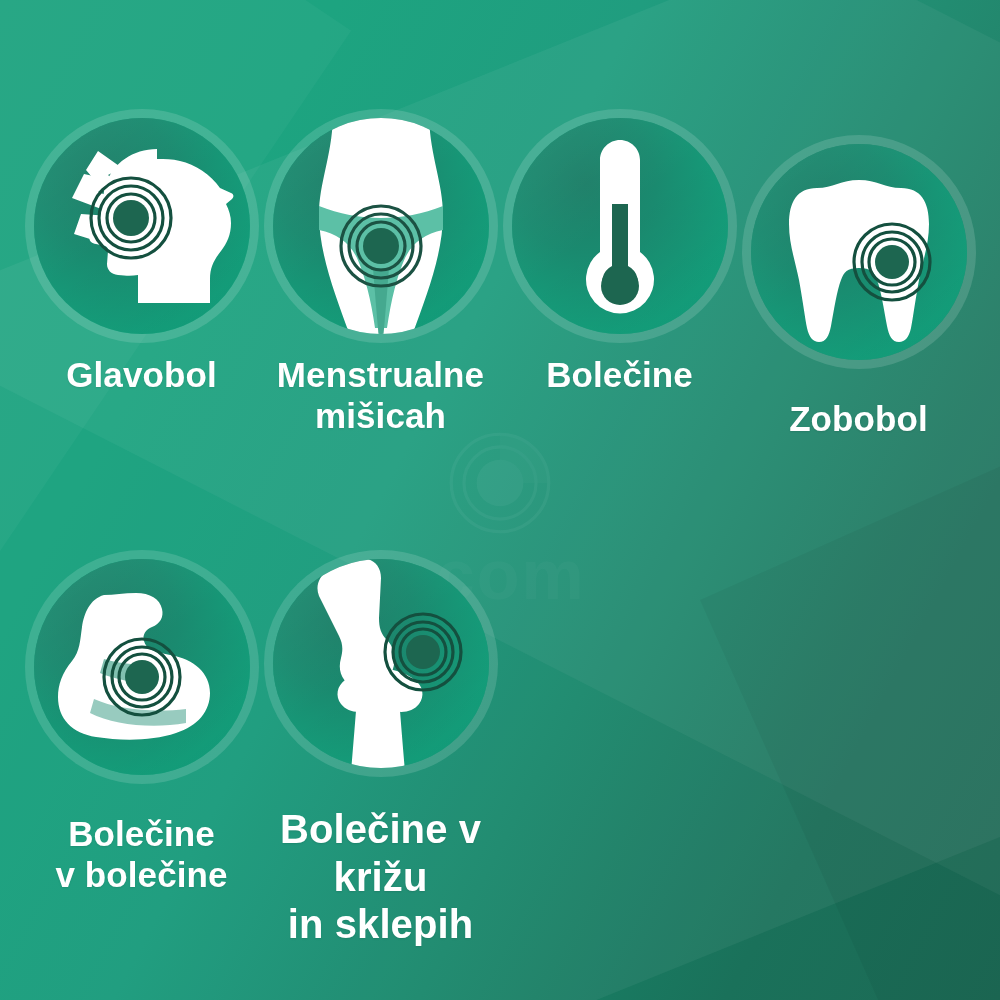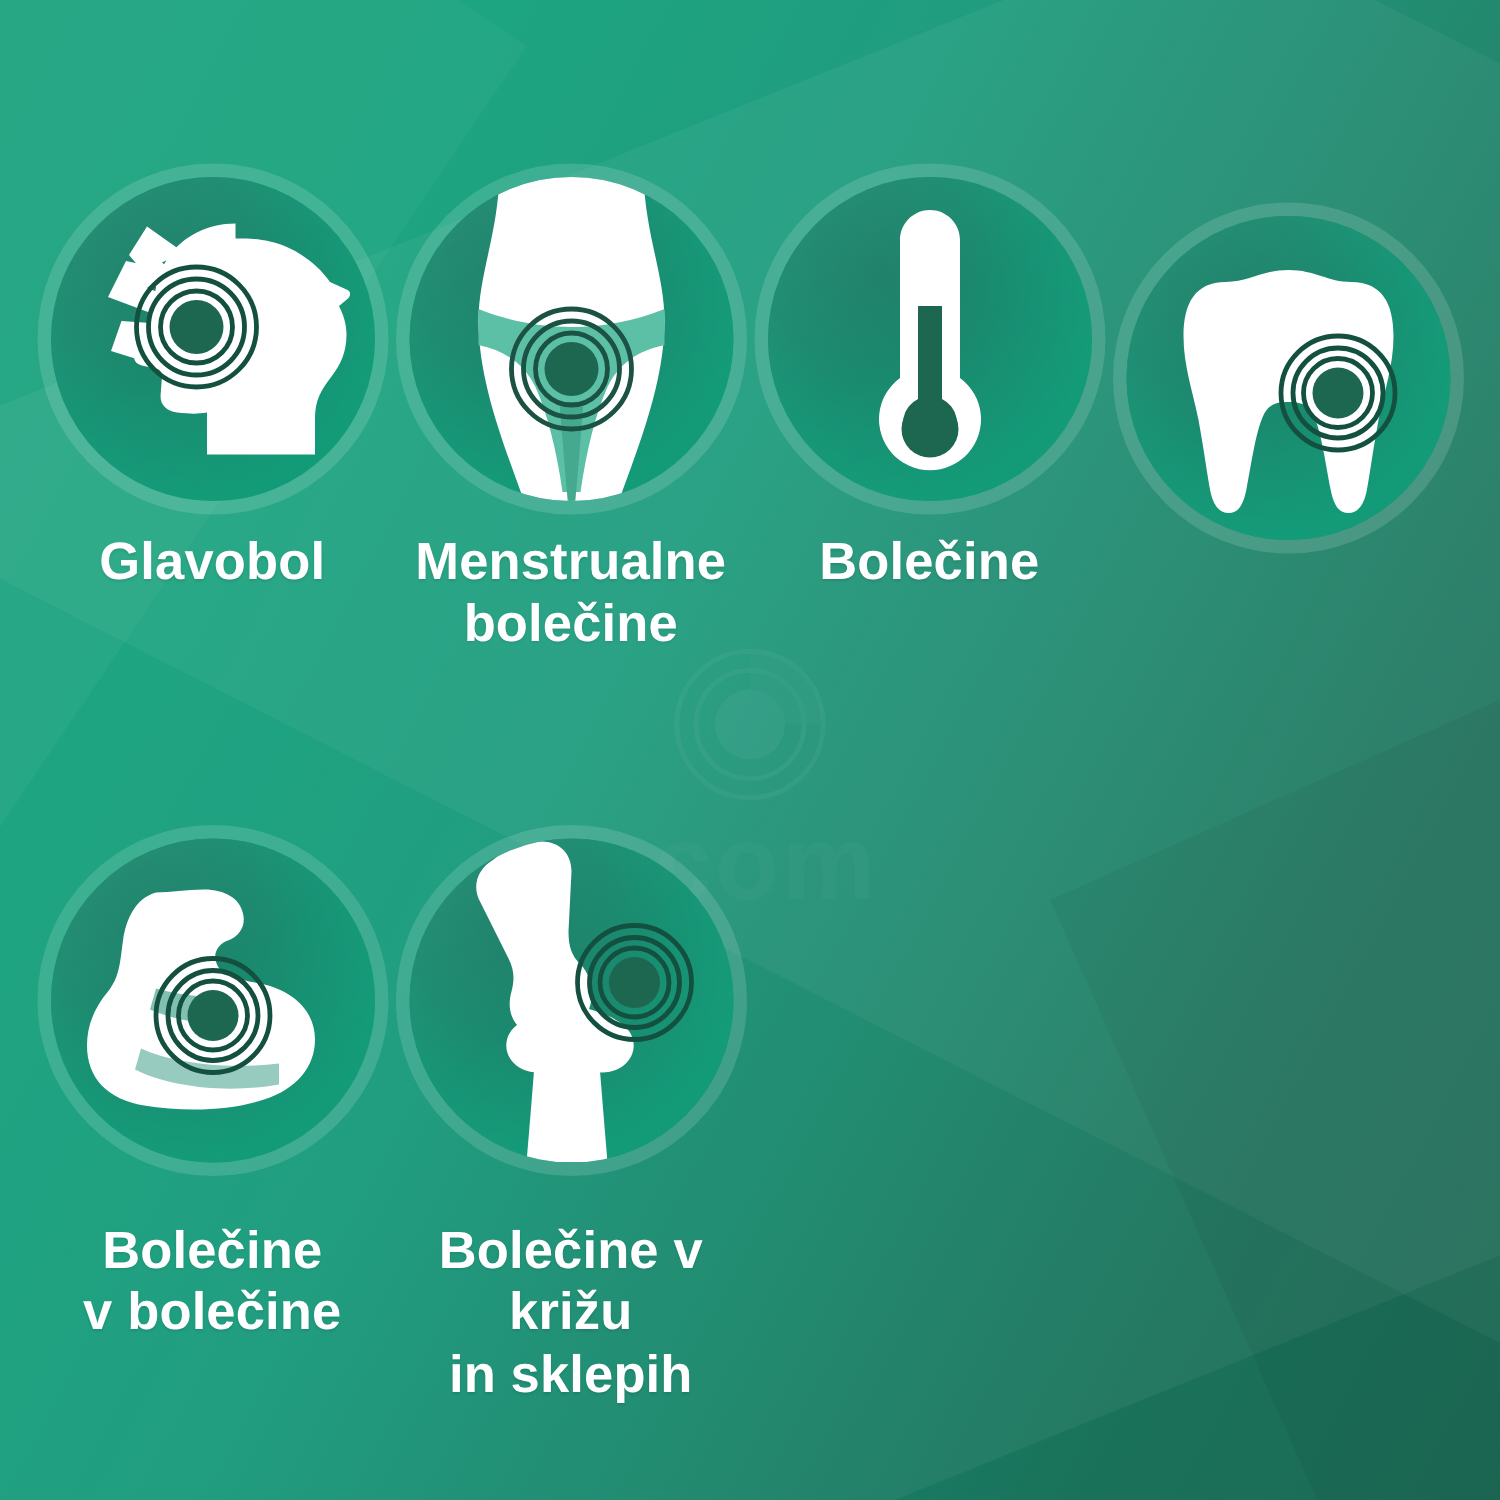--- a/index.html
+++ b/index.html
@@ -80,21 +80,21 @@
     color:#ffffff;
     font-size:35px;
     font-weight:700;
     line-height:1.18;
     text-align:center;
     letter-spacing:.1px;
     text-shadow:0 1px 2px rgba(0,0,0,0.10);
     white-space:pre-line;
   }
   .cell.r2 .label{margin-top:38px;}
-  .label.wide{font-size:35px;}
+  .label.wide{font-size:40px;}
 </style>
 </head>
 <body>
 
 <div id="stage">
 
   <div class="band band-a"></div>
   <div class="band band-c"></div>
   <div class="band band-b"></div>
   <div class="band band-d"></div>
@@ -138,21 +138,21 @@
           <path d="M46 88 C86 104 130 104 170 88 L170 112 C152 116 140 124 132 140 C124 158 118 182 114 210 L102 210 C98 182 92 158 84 140 C76 124 64 116 46 112 Z" fill="#5cc0a6"></path>
           <path d="M100 150 L116 150 C114 176 112 200 110 222 L106 222 C104 200 102 176 100 150 Z" fill="#45a98f"></path>
           <g transform="translate(108,128)">
             <circle r="40" fill="none" stroke="#1b5243" stroke-width="3.2"></circle>
             <circle r="32" fill="none" stroke="#1b5243" stroke-width="3.2"></circle>
             <circle r="24" fill="none" stroke="#1b5243" stroke-width="3.2"></circle>
             <circle r="18" fill="#1d6650"></circle>
           </g>
         </svg>
       </div>
-      <div class="label">Menstrualne bolečine</div>
+      <div class="label">Menstrualne mišicah</div>
     </div>
 
     <div class="cell r1">
       <div class="badge">
         <svg viewBox="0 0 216 216">
           <path d="M108 22 c-11 0-20 9-20 20 v92 a34 34 0 1 0 40 0 V42 c0-11-9-20-20-20 z" fill="#ffffff"></path>
           <path d="M100 86 h16 v62 a18 18 0 1 1 -16 0 Z" fill="#1d6650"></path>
           <circle cx="108" cy="168" r="19" fill="#1d6650"></circle>
         </svg>
       </div>
@@ -164,20 +164,21 @@
         <svg viewBox="0 0 216 216">
           <path d="M108 36 c-18 0-26 8-42 8 -20 0-28 14-28 36 0 20 6 36 10 56 4 22 6 38 8 48 2 9 6 14 12 14 7 0 10-6 12-16 3-16 6-36 10-46 3-8 6-12 18-12 12 0 15 4 18 12 4 10 7 30 10 46 2 10 5 16 12 16 6 0 10-5 12-14 2-10 4-26 8-48 4-20 10-36 10-56 0-22-8-36-28-36 -16 0-24-8-42-8z" fill="#ffffff"></path>
           <g transform="translate(141,118)">
             <circle r="38" fill="none" stroke="#14503f" stroke-width="3.2"></circle>
             <circle r="30" fill="none" stroke="#14503f" stroke-width="3.2"></circle>
             <circle r="23" fill="none" stroke="#14503f" stroke-width="3.2"></circle>
             <circle r="17" fill="#1d6650"></circle>
           </g>
         </svg>
       </div>
+      <div class="label">Zobobol</div>
     </div>
 
     <div class="cell r2">
       <div class="badge">
         <svg viewBox="0 0 216 216">
           <path d="M70 36 c-14 4-20 18-22 32 -2 14 -2 24 -10 34 -10 12 -14 24 -14 36 0 22 14 36 38 40 26 4 56 4 80 -4 22 -7 34 -22 34 -40 0 -20 -16 -34 -40 -38 -16 -3 -24 -6 -26 -14 -2 -6 2 -12 8 -14 8 -3 12 -10 10 -18 -2 -10 -12 -16 -26 -16 -12 0 -22 2 -32 2z" fill="#ffffff"></path>
           <path d="M70 100 c14 4 30 6 50 6 l0 18 c-22 0-40 -4 -54 -10 z" fill="#1a8c70" opacity="0.55"></path>
           <path d="M60 140 c22 10 58 14 92 10 l0 14 c-34 6 -72 2 -96 -10 z" fill="#1a8c70" opacity="0.45"></path>
           <g transform="translate(108,118)">
             <circle r="38" fill="none" stroke="#14503f" stroke-width="3.2"></circle>

